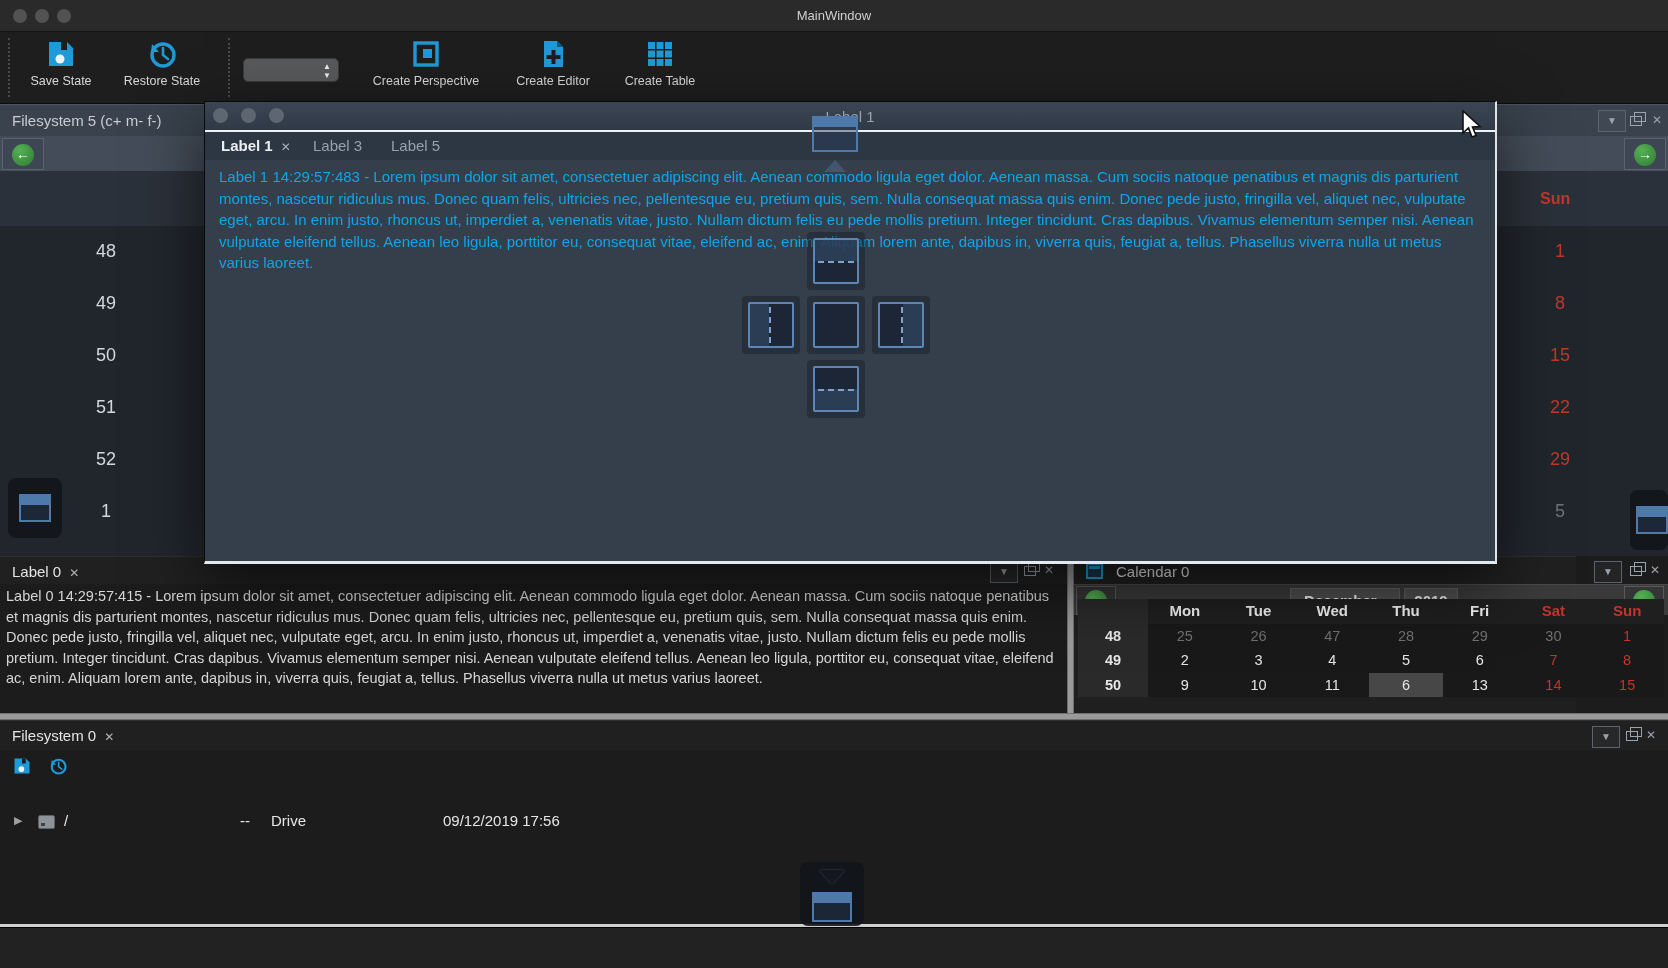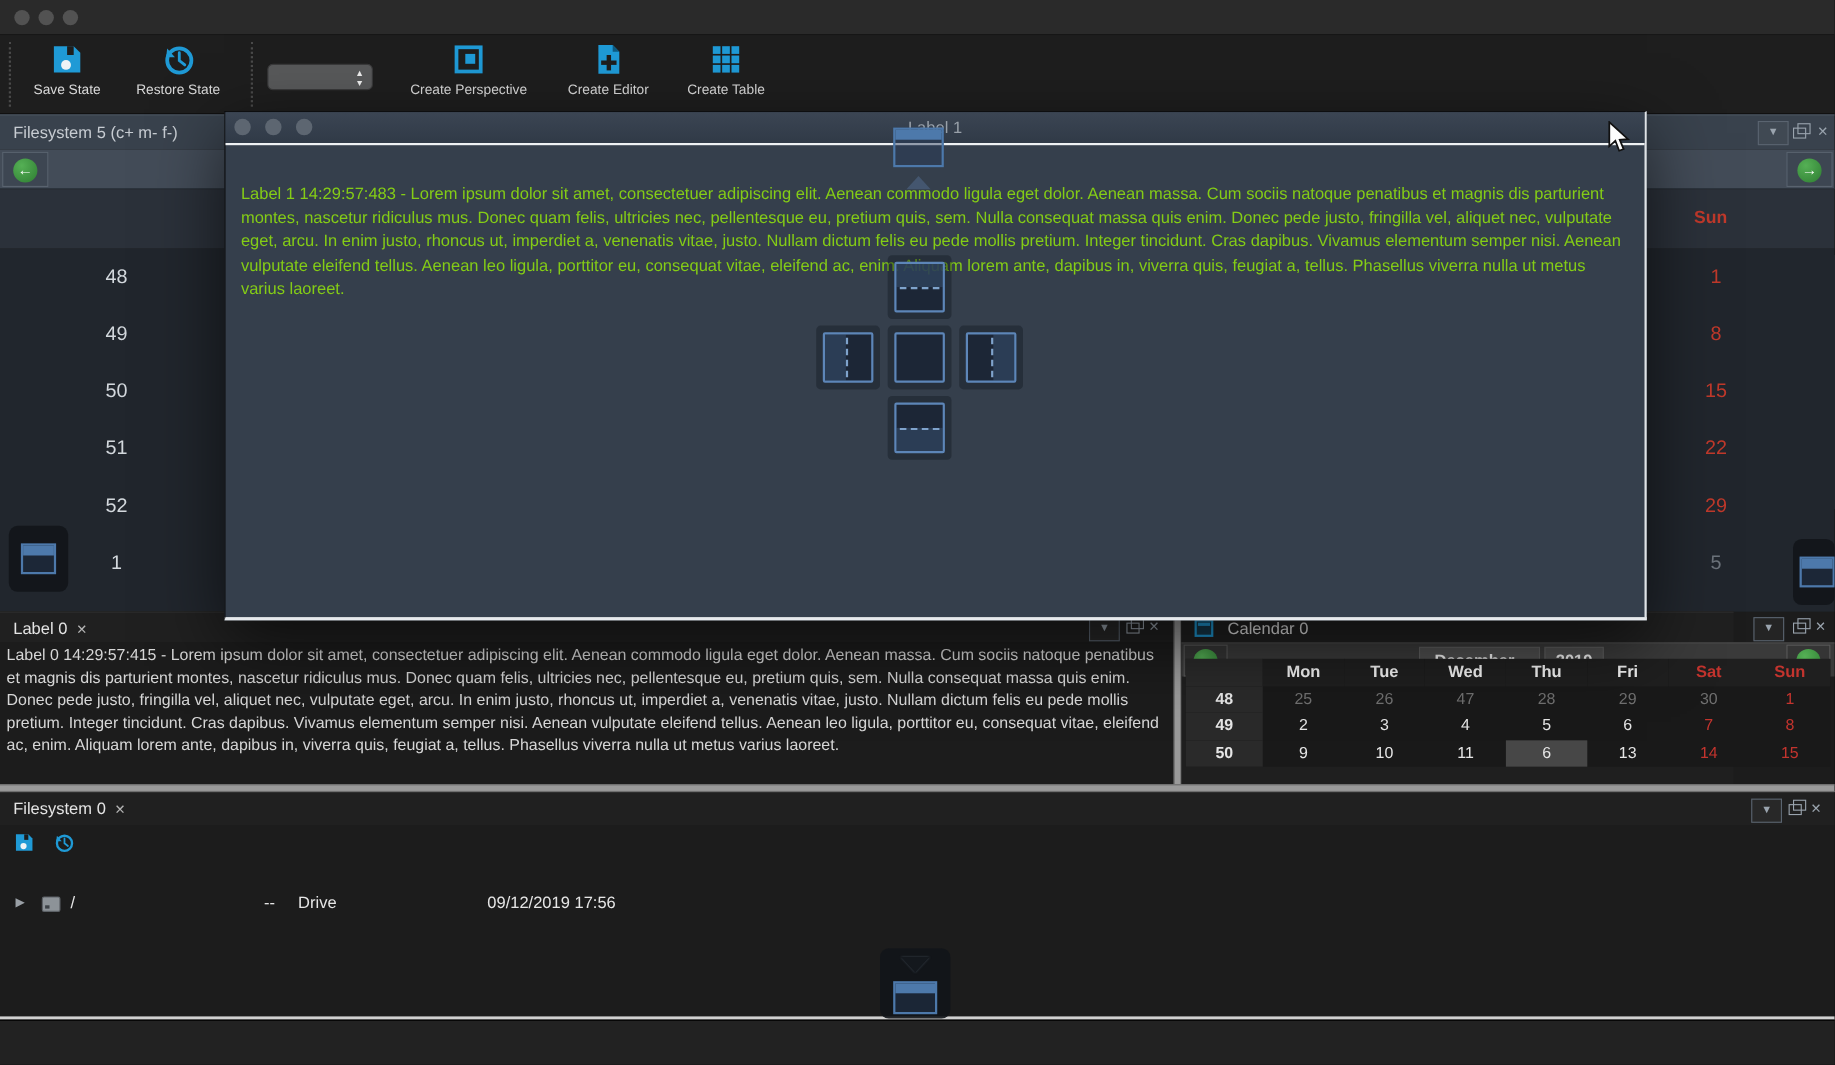--- a/index.html
+++ b/index.html
@@ -83,21 +83,21 @@
   
   .floatwin { left:204px; top:101px; width:1293px; height:463px; background:#353f4c; border:1px solid #0a0a0a; border-right:2px solid #dfe3e6; border-bottom:3px solid #e6e9ec; box-shadow:0 20px 60px rgba(0,0,0,0.6); }
   .fw-titlestrip { position:absolute; left:0; top:0; width:100%; height:28px; background:linear-gradient(#3b4553,#303a47); }
   .fw-light { position:absolute; top:6px; width:15px; height:15px; border-radius:50%; background:#5d6671; }
   .fw-ghost-title { position:absolute; left:0; right:0; top:6px; text-align:center; color:#99a1aa; font-size:15px; }
   .fw-sepline { position:absolute; left:0; top:28px; width:100%; height:2px; background:#eef1f3; }
   .fw-tabbar { position:absolute; left:0; top:30px; width:100%; height:28px; background:#2d3744; }
   .fw-tab { position:absolute; top:2px; height:26px; font-size:15px; line-height:24px; padding:0 8px; color:#98a1ab; }
   .fw-tab.active { color:#eceff2; font-weight:bold; }
   .fw-tab .x { color:#aab2ba; font-size:12px; margin-left:8px; font-weight:normal; }
-  .fw-content { position:absolute; left:0; top:58px; right:0; bottom:0; padding:6px 14px; color:#84cc16; font-size:15px; line-height:21.5px; }
+  .fw-content { position:absolute; left:0; top:58px; right:0; bottom:0; padding:6px 14px; color:#0ea5e9; font-size:15px; line-height:21.5px; }
 
   
   .plate { background:rgba(15,20,28,0.38); border-radius:4px; }
   .drop-icon { width:46px; height:46px; border:2px solid #5d86b8; background:rgba(26,36,54,0.78); border-radius:2px; position:absolute; }
   .drop-icon .dash-h { position:absolute; left:3px; right:3px; top:50%; border-top:2px dashed #7fa3cc; }
   .drop-icon .dash-v { position:absolute; top:3px; bottom:3px; left:45%; border-left:2px dashed #7fa3cc; }
   .drop-icon .tint-top { position:absolute; left:0; top:0; right:0; height:50%; background:rgba(80,115,160,0.30); }
   .drop-icon .tint-bot { position:absolute; left:0; bottom:0; right:0; height:50%; background:rgba(80,115,160,0.30); }
   .drop-icon .tint-left { position:absolute; left:0; top:0; bottom:0; width:45%; background:rgba(80,115,160,0.30); }
   .drop-win { border:2px solid #4d79ab; background:rgba(40,60,90,0.45); position:absolute; }
@@ -108,20 +108,21 @@
 </style>
 </head>
 <body>
 
 <div class="screen">
 
   <div class="abs titlebar">
     <span class="tl-light" style="left:13px"></span>
     <span class="tl-light" style="left:35px"></span>
     <span class="tl-light" style="left:57px"></span>
+    <div class="win-title">MainWindow</div>
   </div>
 
   <div class="abs toolbar">
     <span class="tb-sep" style="left:8px"></span>
     <span class="tb-sep" style="left:228px"></span>
 
     <div class="tb-item" style="left:1px">
       <svg class="ic" width="32" height="32" viewBox="0 0 32 32">
         <path d="M4 4 h18 l6 6 v18 h-24 z" fill="#1f9ad6"></path>
         <rect x="16" y="4" width="6" height="8" fill="#1e1e1e"></rect>
@@ -317,20 +318,25 @@
   <div class="abs statusbar"></div>
 
   <div class="abs floatwin">
     <div class="fw-titlestrip">
       <span class="fw-light" style="left:8px"></span>
       <span class="fw-light" style="left:36px"></span>
       <span class="fw-light" style="left:64px"></span>
       <span class="fw-ghost-title">Label 1</span>
     </div>
     <div class="fw-sepline"></div>
+    <div class="fw-tabbar">
+      <span class="fw-tab active" style="left:8px"><span>Label 1</span><span class="x">✕</span></span>
+      <span class="fw-tab" style="left:100px"><span>Label 3</span></span>
+      <span class="fw-tab" style="left:178px"><span>Label 5</span></span>
+    </div>
     <div class="fw-content">Label 1 14:29:57:483 - Lorem ipsum dolor sit amet, consectetuer adipiscing elit. Aenean commodo ligula eget dolor. Aenean massa. Cum sociis natoque penatibus et magnis dis parturient montes, nascetur ridiculus mus. Donec quam felis, ultricies nec, pellentesque eu, pretium quis, sem. Nulla consequat massa quis enim. Donec pede justo, fringilla vel, aliquet nec, vulputate eget, arcu. In enim justo, rhoncus ut, imperdiet a, venenatis vitae, justo. Nullam dictum felis eu pede mollis pretium. Integer tincidunt. Cras dapibus. Vivamus elementum semper nisi. Aenean vulputate eleifend tellus. Aenean leo ligula, porttitor eu, consequat vitae, eleifend ac, enim. Aliquam lorem ante, dapibus in, viverra quis, feugiat a, tellus. Phasellus viverra nulla ut metus varius laoreet.</div>
   </div>
 
   <div class="abs drop-win" style="left:812px; top:116px; width:46px; height:36px;"></div>
   <span class="hint-up" style="left:824px; top:160px;"></span>
 
   <div class="abs plate" style="left:807px; top:232px; width:58px; height:58px;"></div>
   <div class="abs plate" style="left:742px; top:296px; width:58px; height:58px;"></div>
   <div class="abs plate" style="left:807px; top:296px; width:58px; height:58px;"></div>
   <div class="abs plate" style="left:872px; top:296px; width:58px; height:58px;"></div>

